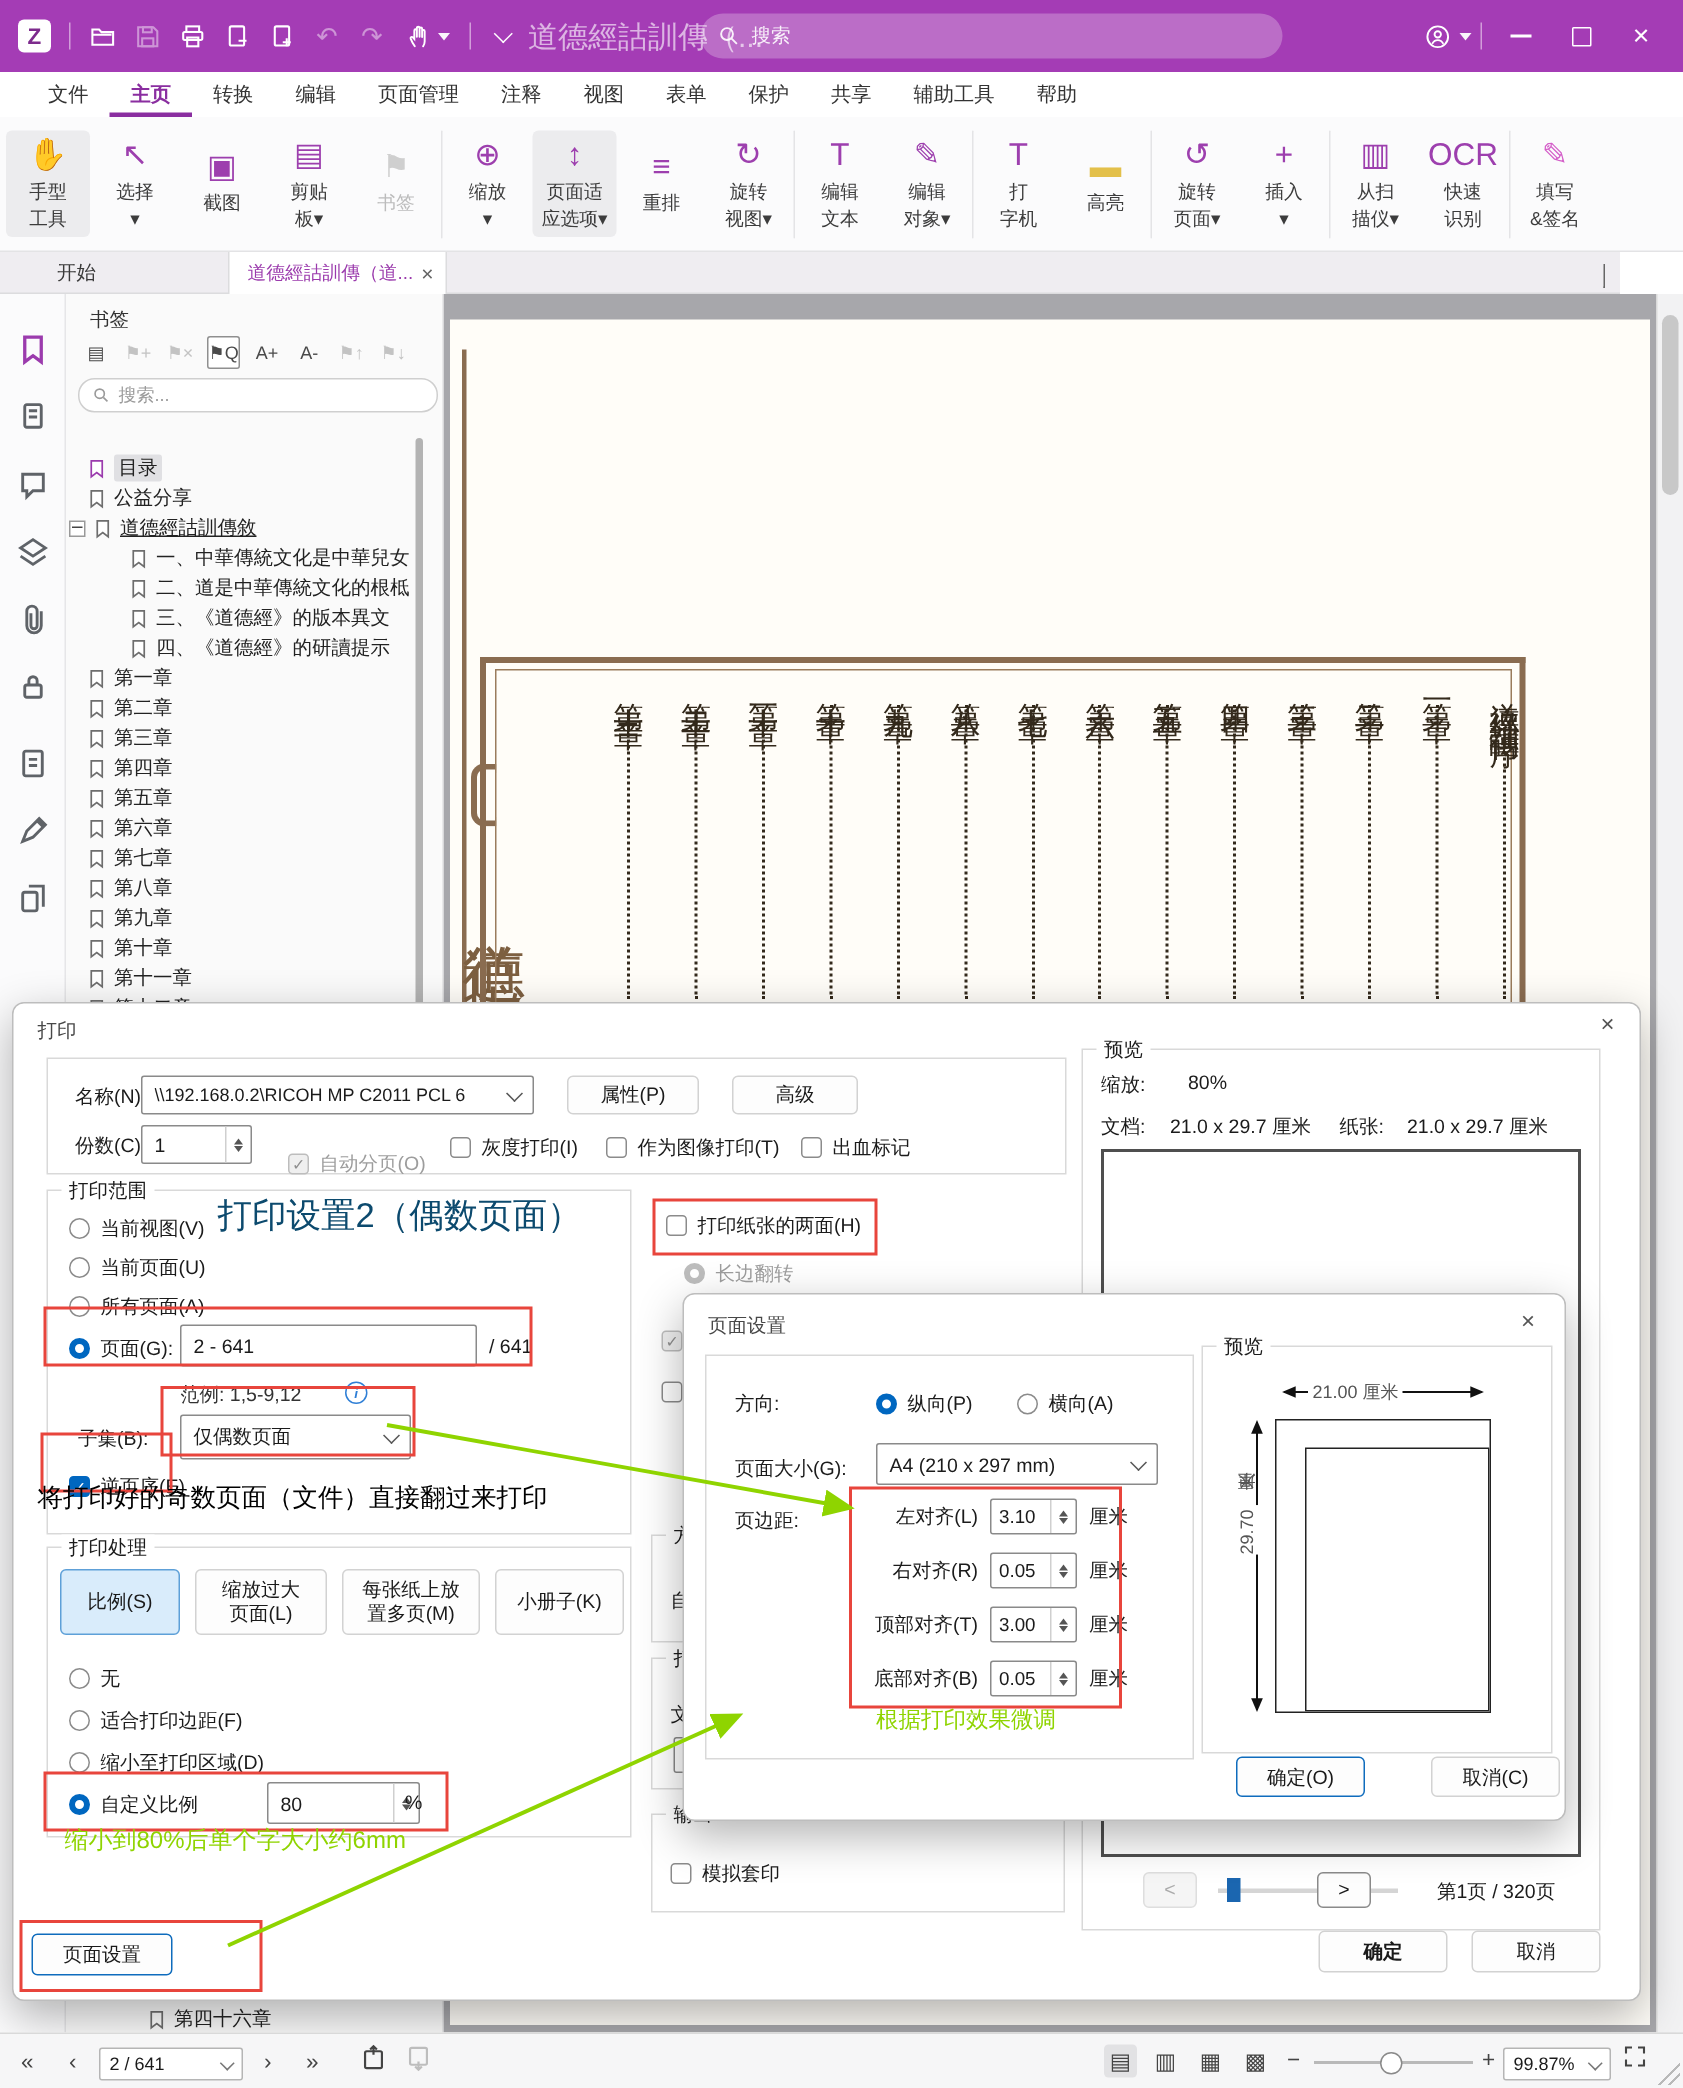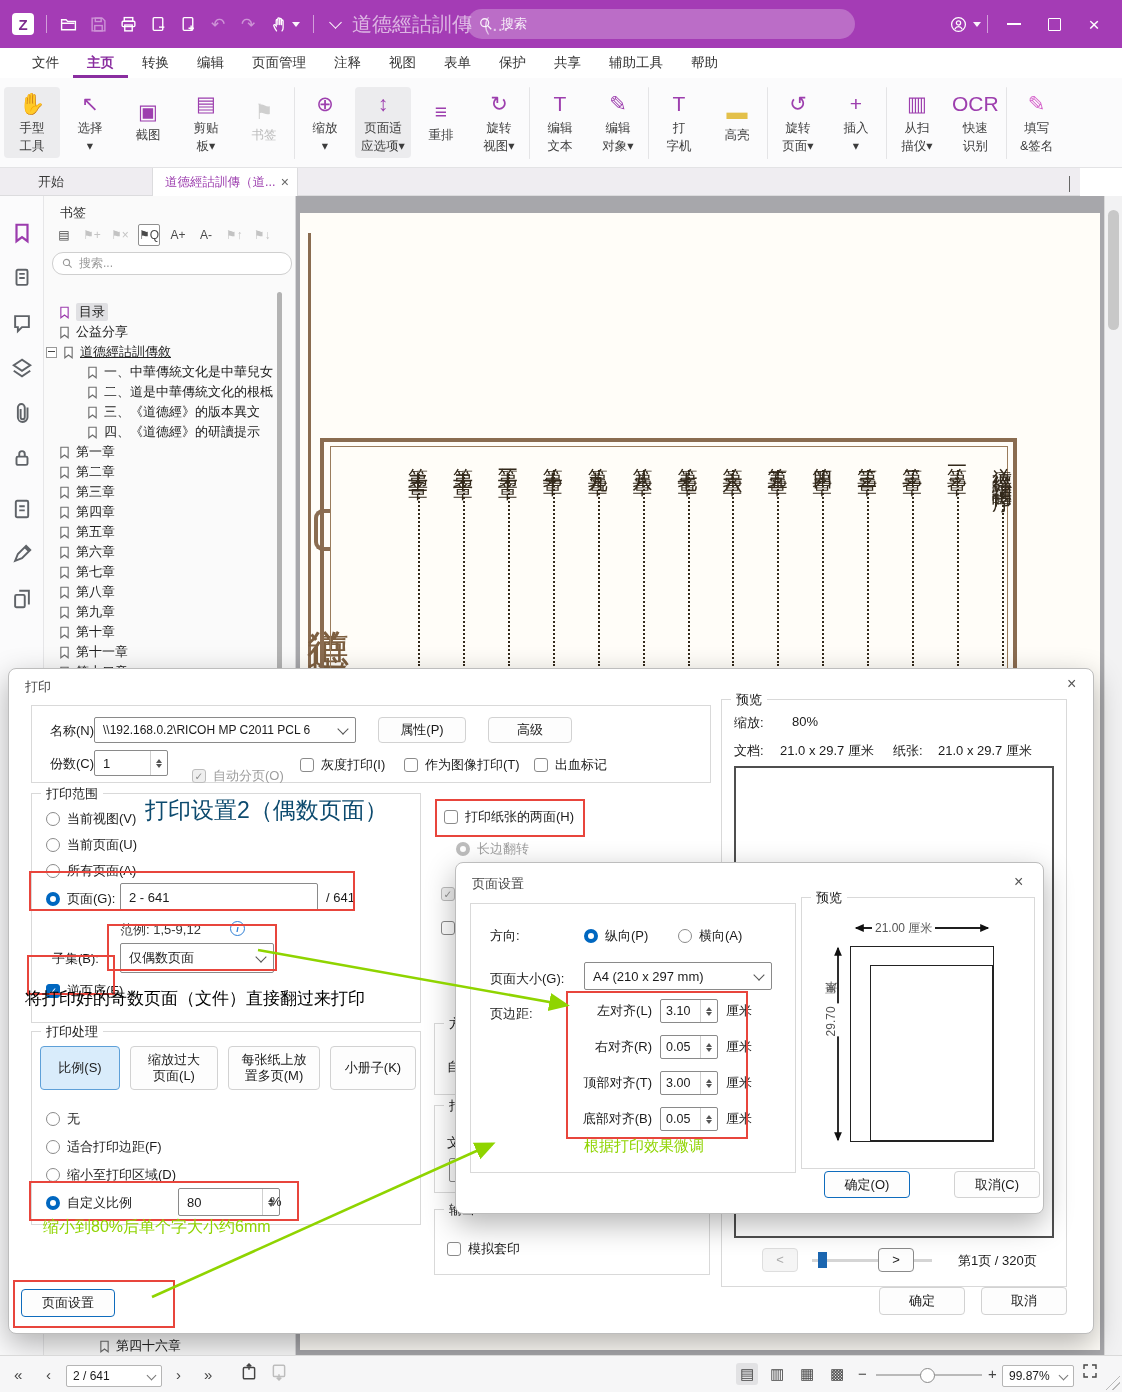--- a/index.html
+++ b/index.html
@@ -811,21 +811,21 @@
       <span class="fr" style="left:216px;top:42px;">21.0 x 29.7 厘米</span>
       <div class="ab" style="left:12px;top:66px;width:320px;height:472px;border:2px solid #4f4f4f;background:#fff;box-sizing:border-box;"></div>
       <div class="wbtn dis" style="left:40px;top:548px;width:36px;height:24px;">&lt;</div>
       <div class="ptrack" style="left:90px;top:559px;width:120px;"></div>
       <div class="pthumb" style="left:96px;top:552px;"></div>
       <div class="wbtn" style="left:156px;top:548px;width:36px;height:24px;border-color:#8a8a8a;">&gt;</div>
       <span class="fr" style="left:236px;top:552px;">第1页 / 320页</span>
     </div>
 
     <div class="wbtn def" style="left:12px;top:620px;width:94px;height:28px;">页面设置</div>
-    <div class="wbtn" style="left:870px;top:618px;width:86px;height:28px;">确定</div>
+    <div class="wbtn" style="left:870px;top:618px;width:86px;height:28px;font-weight:bold;">确定</div>
     <div class="wbtn" style="left:972px;top:618px;width:86px;height:28px;">取消</div>
 
     <div class="redbox" style="left:20px;top:202px;width:322px;height:36px;"></div>
     <div class="redbox" style="left:98px;top:255px;width:166px;height:43px;"></div>
     <div class="redbox" style="left:18px;top:286px;width:84px;height:36px;"></div>
     <div class="redbox" style="left:426px;top:130px;width:146px;height:34px;"></div>
     <div class="redbox" style="left:20px;top:512px;width:266px;height:36px;"></div>
     <div class="redbox" style="left:4px;top:611px;width:158px;height:44px;"></div>
     <div class="ann-red-big" style="left:136px;top:126px;">打印设置2（偶数页面）</div>
     <div class="ann-red" style="left:16px;top:318px;">将打印好的奇数页面（文件）直接翻过来打印</div>

